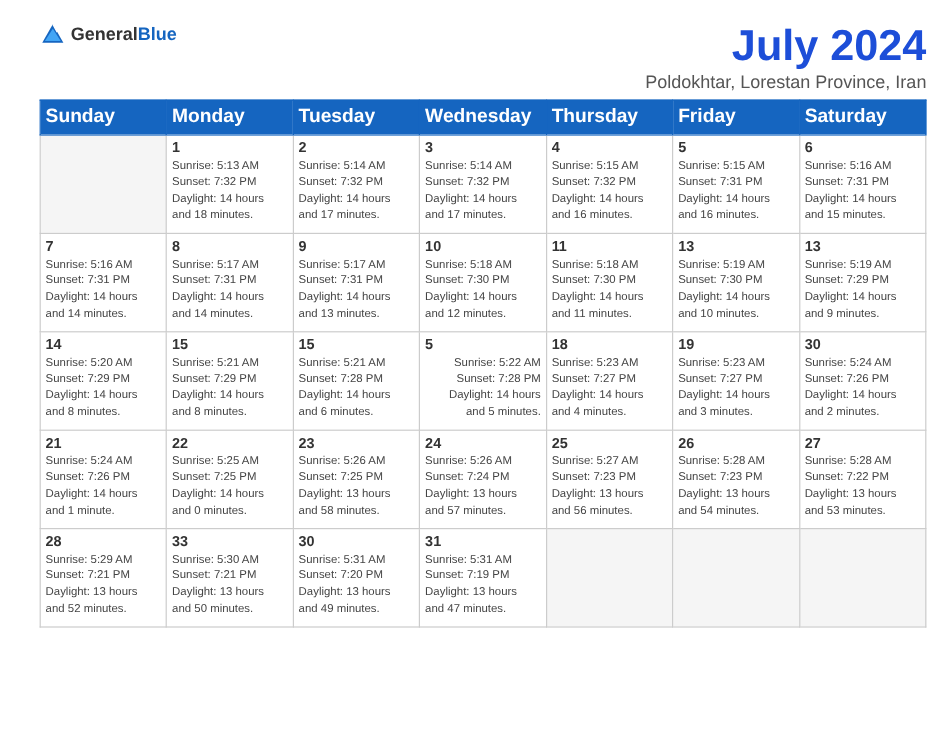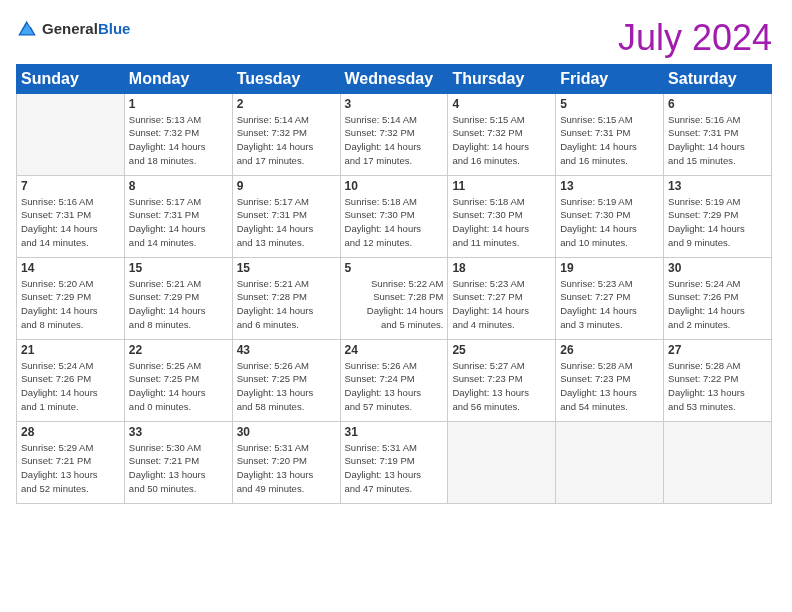--- a/index.html
+++ b/index.html
@@ -6,21 +6,21 @@
     body {
       width: 792px;
       height: 612px;
       font-family: Arial, sans-serif;
       background: #fff;
       overflow: hidden;
     }
     .page {
       width: 792px;
       height: 587px;
-      padding: 18px 20px 12px 16px;
+      padding: 18px 20px 12px 33px;
     }
     .header {
       display: flex;
       justify-content: space-between;
       align-items: flex-start;
       margin-bottom: 6px;
     }
     .logo {
       display: flex;
       align-items: center;
@@ -40,22 +40,22 @@
     }
     .logo-icon {
       width: 22px;
       height: 22px;
     }
     .title-block {
       text-align: right;
     }
     .month-title {
       font-size: 36px;
-      font-weight: normal;
-      color: #a21caf;
+      font-weight: bold;
+      color: #1d4ed8;
       line-height: 1.1;
     }
     .location-title {
       font-size: 15px;
       color: #555;
       margin-top: 2px;
     }
     .calendar-table {
       width: 100%;
       border-collapse: collapse;
@@ -104,20 +104,21 @@
         <line x1="15" y1="3" x2="20" y2="12" stroke="#fff" stroke-width="1.5"></line>
       </svg>
       <div>
         <div>
           <span class="logo-text-general">General</span><span class="logo-text-blue">Blue</span>
         </div>
       </div>
     </div>
     <div class="title-block">
       <div class="month-title">July 2024</div>
+      <div class="location-title">Poldokhtar, Lorestan Province, Iran</div>
     </div>
   </div>
 
   <table class="calendar-table">
     <thead>
       <tr>
         <th>Sunday</th>
         <th>Monday</th>
         <th>Tuesday</th>
         <th>Wednesday</th>
@@ -283,21 +284,21 @@
 and 1 minute.</div>
           </td>
           <td>
             <div class="day-num">22</div>
             <div class="day-info" style="white-space: pre-line;">Sunrise: 5:25 AM
 Sunset: 7:25 PM
 Daylight: 14 hours
 and 0 minutes.</div>
           </td>
           <td>
-            <div class="day-num">43</div>
+            <div class="day-num">23</div>
             <div class="day-info" style="white-space: pre-line;">Sunrise: 5:26 AM
 Sunset: 7:25 PM
 Daylight: 13 hours
 and 58 minutes.</div>
           </td>
           <td>
             <div class="day-num">24</div>
             <div class="day-info" style="white-space: pre-line;">Sunrise: 5:26 AM
 Sunset: 7:24 PM
 Daylight: 13 hours

